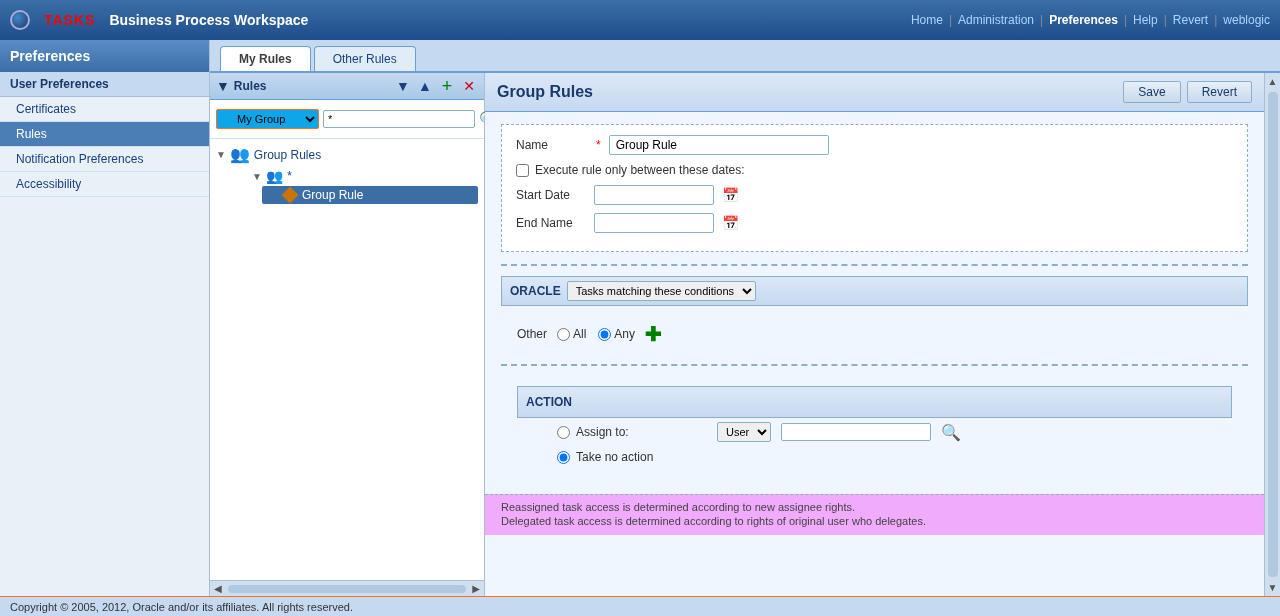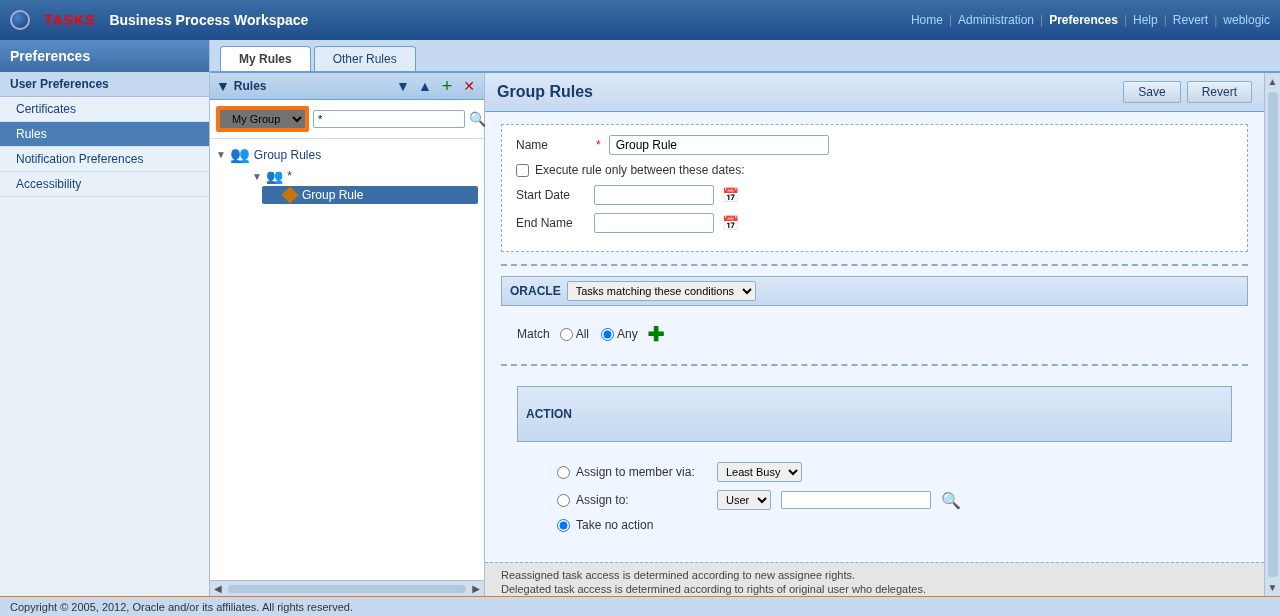--- a/index.html
+++ b/index.html
@@ -107,21 +107,21 @@
       padding: 4px 6px;
       gap: 4px;
     }
     #rules-panel-title { font-weight: bold; color: #1a3a6a; font-size: 12px; flex: 1; }
     .icon-btn {
       width: 18px; height: 18px; cursor: pointer; display: inline-flex; align-items: center; justify-content: center;
       color: #1a4080; font-size: 14px; border: none; background: none;
     }
     #rules-filter { display: flex; align-items: center; padding: 4px 6px; gap: 4px; border-bottom: 1px solid #d0dff0; }
     #group-select {
-      font-size: 11px; padding: 2px 8px; border: 4px solid #f97316; background: #737373; border-radius: 2px;
+      font-size: 11px; padding: 2px 16px; border: 1px solid #f97316; background: #0ea5e9; border-radius: 2px;
     }
     #search-input {
       flex: 1; font-size: 11px; padding: 2px 4px; border: 1px solid #8aafc8; border-radius: 2px;
     }
     #show-rules-btn {
       font-size: 11px; padding: 2px 8px; background: linear-gradient(to bottom, #e8f0f8, #c8d8ec); border: 1px solid #8aafc8; border-radius: 2px; cursor: pointer; color: #1a3a6a;
     }
     #rules-tree { padding: 4px 6px; font-size: 12px; }
     .tree-group { color: #1a4080; }
     .tree-group-header { display: flex; align-items: center; gap: 4px; padding: 2px 0; cursor: pointer; }
@@ -186,31 +186,31 @@
     .match-label { font-size: 12px; color: #333; }
     .radio-group { display: flex; align-items: center; gap: 12px; }
     .radio-item { display: flex; align-items: center; gap: 3px; font-size: 12px; }
     .add-condition-btn { color: green; font-size: 20px; cursor: pointer; border: none; background: none; font-weight: bold; }
 
     
     .action-section { padding: 10px 16px; }
     .action-header {
       font-weight: bold; color: #1a3a6a; font-size: 12px;
       background: linear-gradient(to bottom, #dce8f8, #c5d9f0);
-      padding: 20px 8px; border: 1px solid #8aafc8; margin-bottom: 20px;
+      padding: 8px 8px; border: 1px solid #8aafc8; margin-bottom: 4px;
     }
     .action-row { display: flex; align-items: center; gap: 10px; margin-bottom: 8px; padding-left: 40px; }
     .action-radio { display: flex; align-items: center; gap: 6px; min-width: 150px; font-size: 12px; }
     .action-dropdown { font-size: 11px; padding: 2px 4px; border: 1px solid #8aafc8; border-radius: 2px; }
     .user-select { font-size: 11px; padding: 2px 4px; border: 1px solid #8aafc8; border-radius: 2px; }
     .user-input { font-size: 11px; padding: 2px 6px; border: 1px solid #8aafc8; border-radius: 2px; width: 150px; }
     .search-icon-btn { cursor: pointer; color: #555; font-size: 16px; border: none; background: none; }
 
     
-    #footer-notes { padding: 6px 16px; font-size: 11px; color: #444; border-top: 1px dashed #8aafc8; background: #e5e5e5; }
+    #footer-notes { padding: 6px 16px; font-size: 11px; color: #444; border-top: 1px dashed #8aafc8; background: #f0abfc; }
     #footer-notes p { margin-bottom: 2px; }
 
     
     #right-scrollbar { width: 16px; background: #d0dff0; border-left: 1px solid #aabdd4; display: flex; flex-direction: column; align-items: center; }
     .scroll-arrow { color: #555; cursor: pointer; font-size: 10px; padding: 3px; }
 
     
     #bottom-bar { height: 20px; background: #c5d9f0; border-top: 1px solid #f97316; display: flex; align-items: center; padding: 0 10px; font-size: 11px; color: #333; }
 
     
@@ -354,49 +354,40 @@
             <hr class="dashed-separator">
 
             <div>
               <div class="section-header">
                 <span>ORACLE</span>
                 <select class="tasks-select">
                   <option value="Tasks matching these conditions">Tasks matching these conditions</option>
                 </select>
               </div>
               <div class="match-row">
-                <span class="match-label">Match</span>
+                <span class="match-label">Other</span>
                 <div class="radio-group">
                   <div class="radio-item">
                     <input type="radio" name="match" style="">
                     <span>All</span>
                   </div>
                   <div class="radio-item">
                     <input type="radio" name="match" checked="" style="">
                     <span>Any</span>
                   </div>
                 </div>
                 <button class="add-condition-btn">✚</button>
               </div>
             </div>
 
             <hr class="dashed-separator">
 
             <div class="action-section">
               <div class="action-header">ACTION</div>
 
-              <div class="action-row">
-                <div class="action-radio">
-                  <input type="radio" name="action" style="">
-                  <span>Assign to member via:</span>
-                </div>
-                <select class="action-dropdown">
-                  <option value="Least Busy">Least Busy</option>
-                </select>
-              </div>
 
               <div class="action-row">
                 <div class="action-radio">
                   <input type="radio" name="action" style="">
                   <span>Assign to:</span>
                 </div>
                 <select class="user-select">
                   <option value="User">User</option>
                 </select>
                 <input class="user-input" type="text" style="">

